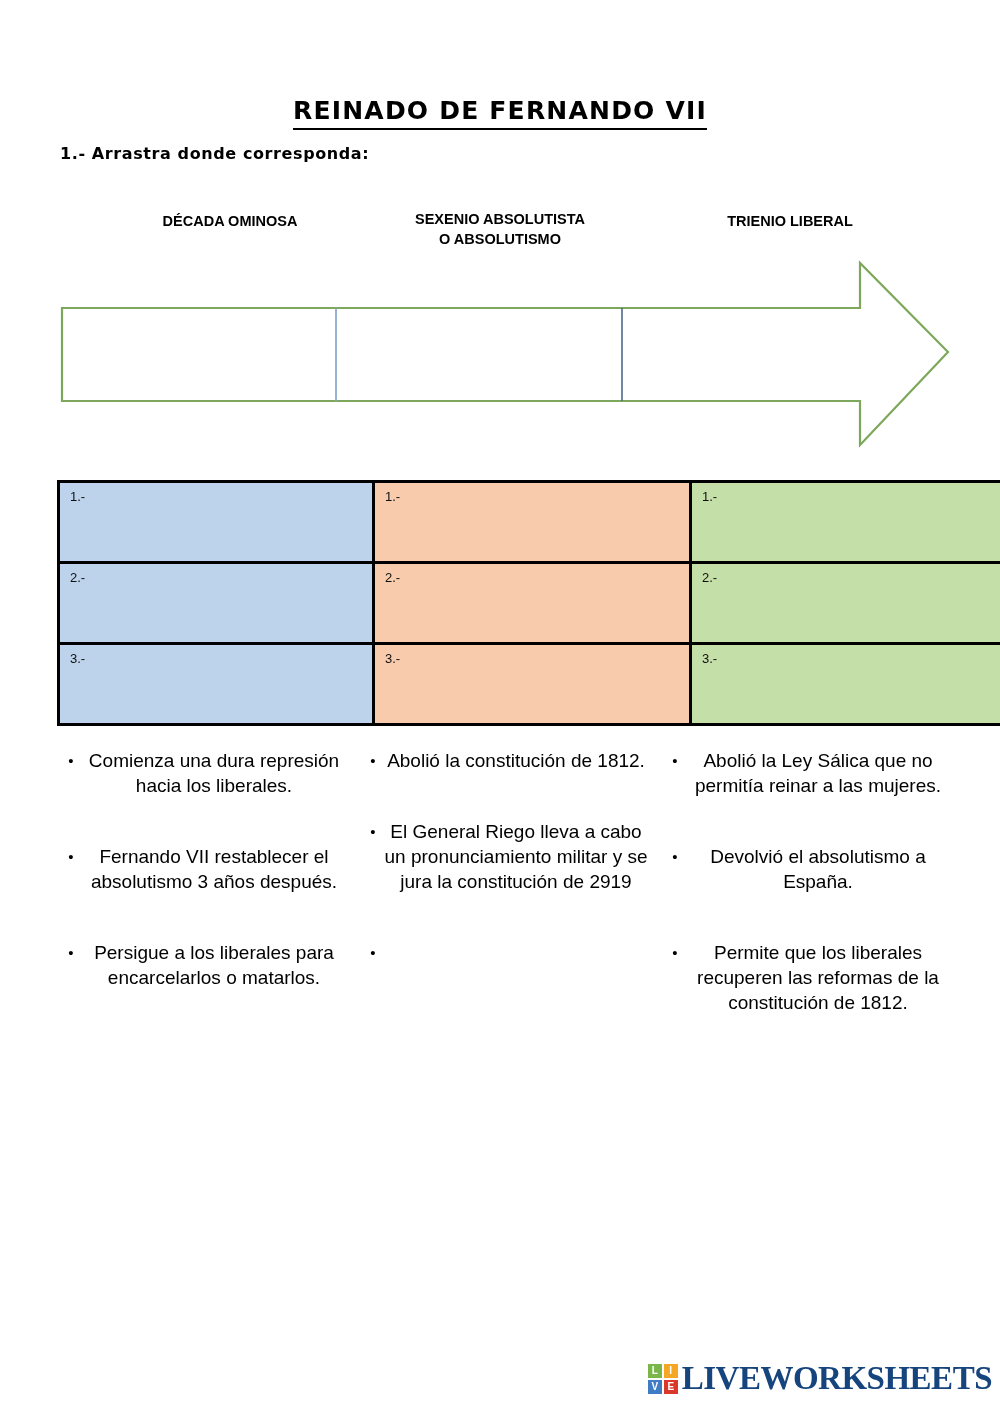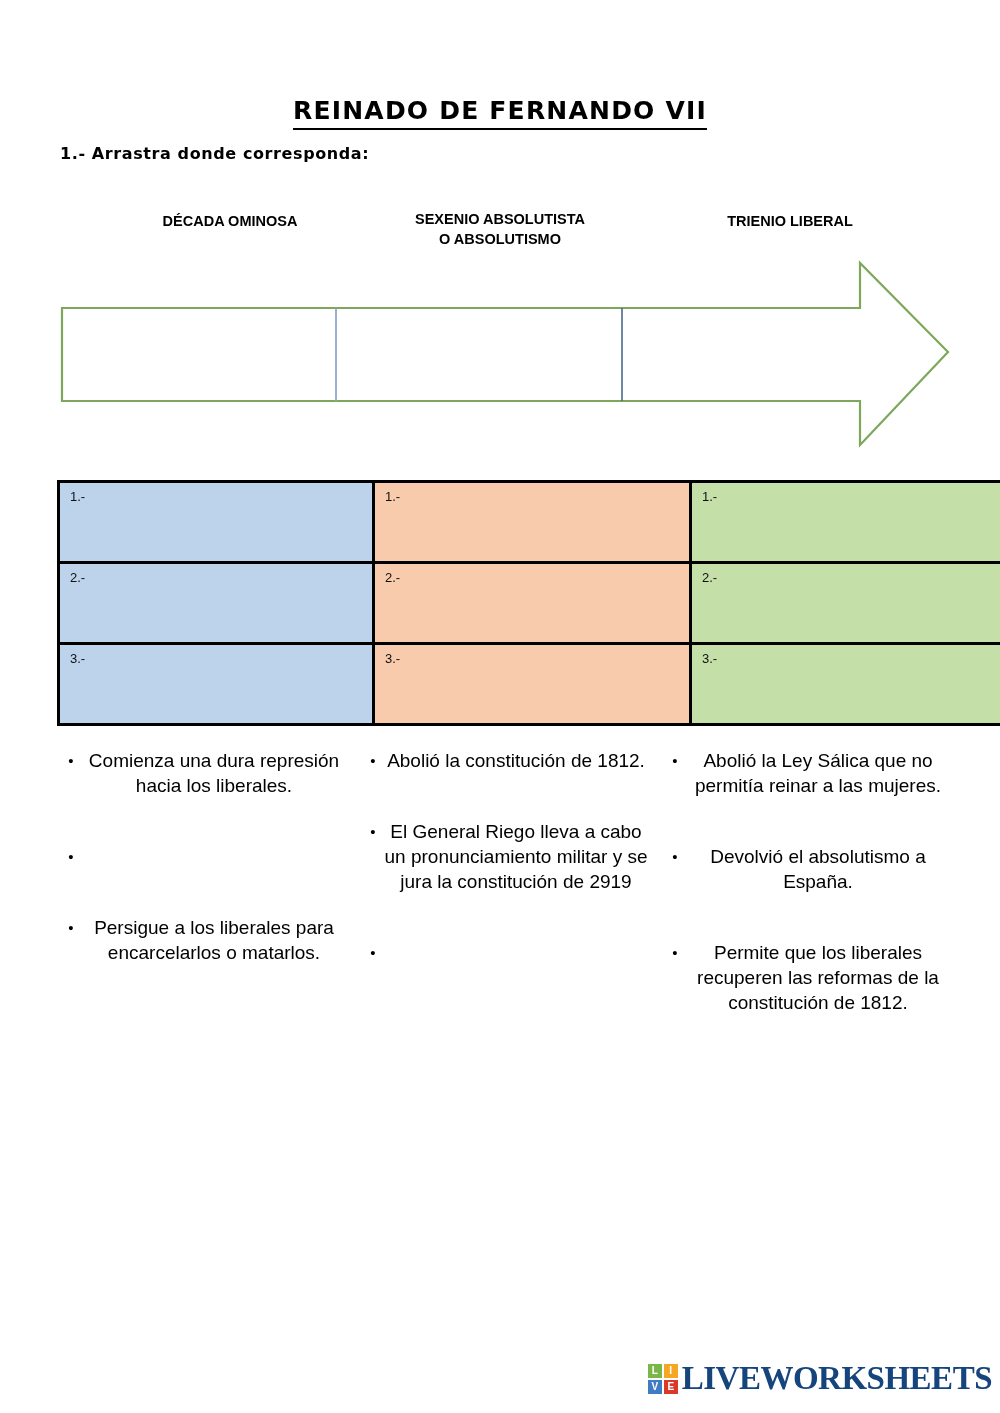--- a/index.html
+++ b/index.html
@@ -220,20 +220,21 @@
 
 <div class="options">
 
   <div class="option-col">
     <div class="option-item">
       <span class="bullet">•</span>
       <span class="option-text">Comienza una dura represión hacia los liberales.</span>
     </div>
     <div class="option-item">
       <span class="bullet">•</span>
+      <span class="option-text">Fernando VII restablecer el absolutismo 3 años después.</span>
     </div>
     <div class="option-item">
       <span class="bullet">•</span>
       <span class="option-text">Persigue a los liberales para encarcelarlos o matarlos.</span>
     </div>
   </div>
 
   <div class="option-col">
     <div class="option-item">
       <span class="bullet">•</span>

